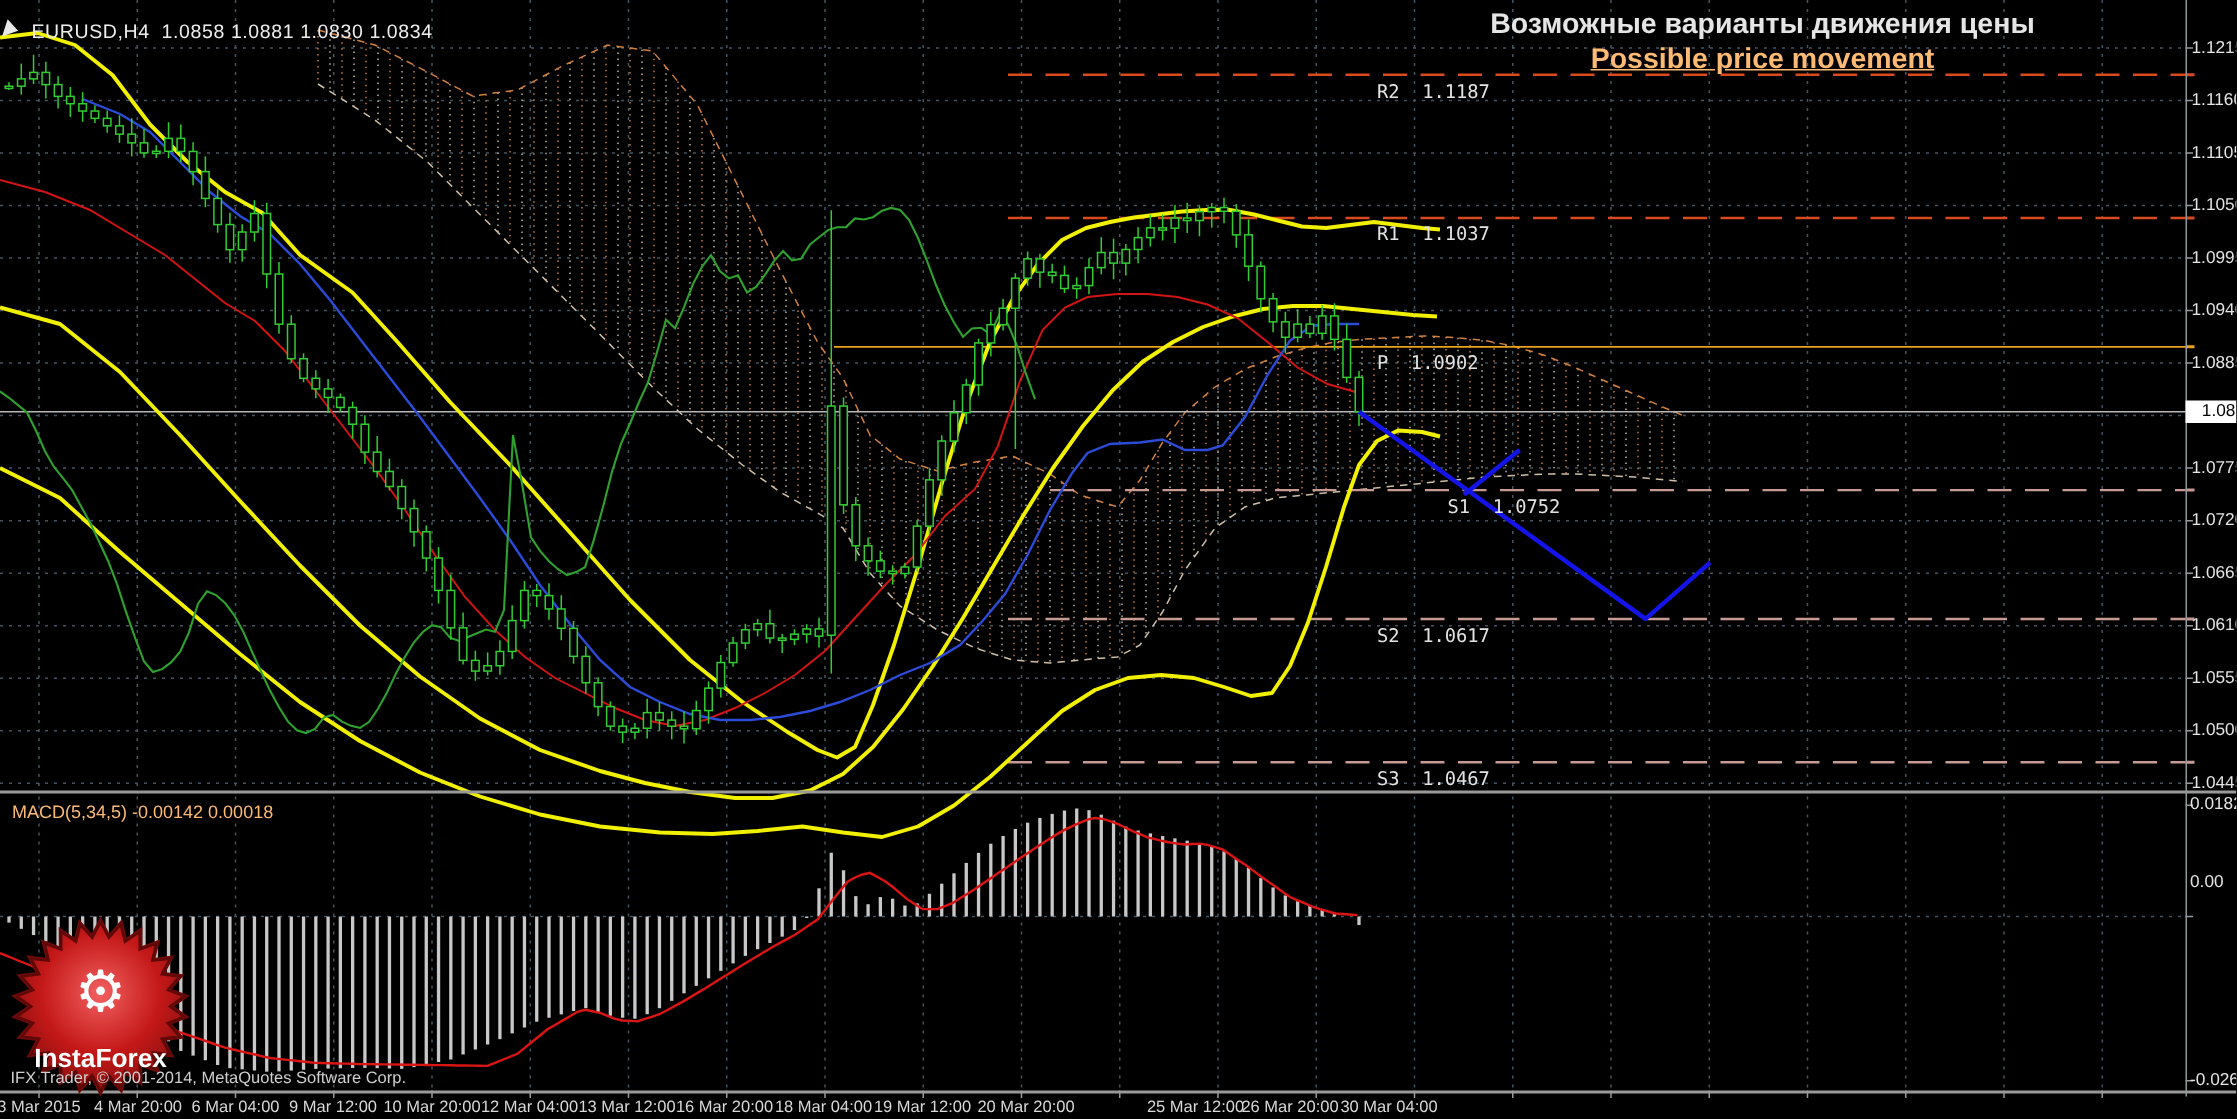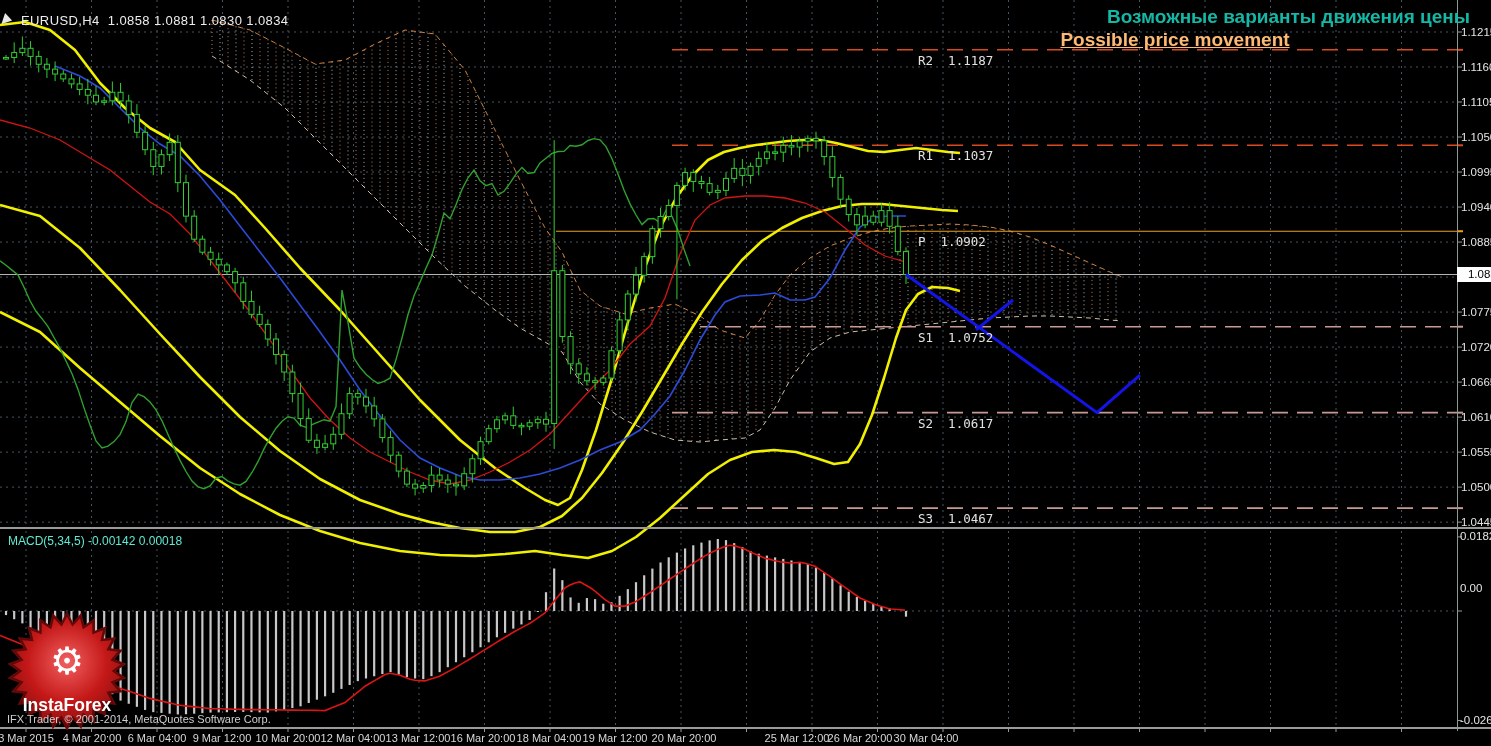--- a/index.html
+++ b/index.html
@@ -11,21 +11,21 @@
   #cursor-arrow{left:3px;top:14px;width:0;height:0;border-left:9px solid #E8E8E8;border-top:5px solid transparent;border-bottom:7px solid transparent;transform:rotate(18deg);}
   #annotation{left:880px;top:5px;width:590px;text-align:center;}
   #annotation .ann{font-size:19px;font-weight:bold;line-height:23px;white-space:pre;}
   #annotation .ann.u{text-decoration:underline;}
   .pivot-label{position:absolute;left:918px;color:#E2E2E2;font-family:"DejaVu Sans Mono",monospace;
                font-size:12.5px;white-space:pre;z-index:4;}
   .ptick{position:absolute;left:1461px;color:#E4E4E4;font-size:11.5px;z-index:4;font-family:"Liberation Sans",sans-serif;}
   .mtick{position:absolute;left:1460px;color:#E4E4E4;font-size:11.5px;z-index:4;}
   #price-badge{position:absolute;left:1457px;width:57px;height:15px;background:#FFF;color:#000;
                font-size:11.5px;font-weight:normal;text-align:center;line-height:15px;z-index:6;}
-  #macd-label{left:8px;top:534px;color:#5eead4;font-size:12px;white-space:pre;}
+  #macd-label{left:8px;top:534px;color:#fdba74;font-size:12px;white-space:pre;}
   #copyright{left:7px;top:713px;color:#CFCFCF;font-size:11px;white-space:pre;z-index:7;}
   .tlabel{position:absolute;top:732px;transform:translateX(-50%);color:#D8D8D8;font-size:11px;white-space:pre;z-index:4;}
   .sep{position:absolute;left:0;width:1491px;background:#9a9a9a;z-index:3;}
   #axis-border{position:absolute;left:1457px;top:0;width:1px;height:731px;background:#8f9898;z-index:3;}
   #logo{left:6px;top:610px;width:122px;height:122px;z-index:6;}
   #brand-text{font-weight:bold;}
 </style>
 </head>
 <body>
 
@@ -599,29 +599,29 @@
       <line x1="1457" y1="522.1336728198597" x2="1462" y2="522.1336728198597" stroke="#9a9a9a"></line>
       <line x1="1457" y1="536.8943089430894" x2="1462" y2="536.8943089430894" stroke="#9a9a9a"></line>
       <line x1="1457" y1="611" x2="1462" y2="611" stroke="#9a9a9a"></line>
       <line x1="1457" y1="720.4715447154472" x2="1462" y2="720.4715447154472" stroke="#9a9a9a"></line>
     </svg>
 
   <div class="overlay" id="cursor-arrow"></div>
   <div class="overlay" id="title">EURUSD,H4  1.0858 1.0881 1.0830 1.0834</div>
 
   <div class="overlay" id="annotation">
-    <div class="ann" style="color: #14b8a6; text-align: right;">Возможные варианты движения цены</div>
+    <div class="ann" style="color: #e5e5e5;">Возможные варианты движения цены</div>
     <div class="ann u" style="color: #fdba74;">Possible price movement</div>
   </div>
 
   <div id="pivot-labels">
       <div class="pivot-label" style="top: 52.823px;">R2  1.1187</div>
       <div class="pivot-label" style="top: 148.304px;">R1  1.1037</div>
       <div class="pivot-label" style="top: 234.236px;">P  1.0902</div>
-      <div class="pivot-label" style="top: 329.717px;">S1  1.0752</div>
+      <div class="pivot-label" style="top: 329.717px; margin-left: 47px;">S1  1.0752</div>
       <div class="pivot-label" style="top: 415.649px;">S2  1.0617</div>
       <div class="pivot-label" style="top: 511.13px;">S3  1.0467</div>
     </div>
 
   <div id="price-axis">
       <div class="ptick" style="top: 25.5px;">1.1215</div>
       <div class="ptick" style="top: 60.5095px;">1.1160</div>
       <div class="ptick" style="top: 95.5191px;">1.1105</div>
       <div class="ptick" style="top: 130.529px;">1.1050</div>
       <div class="ptick" style="top: 165.538px;">1.0995</div>

